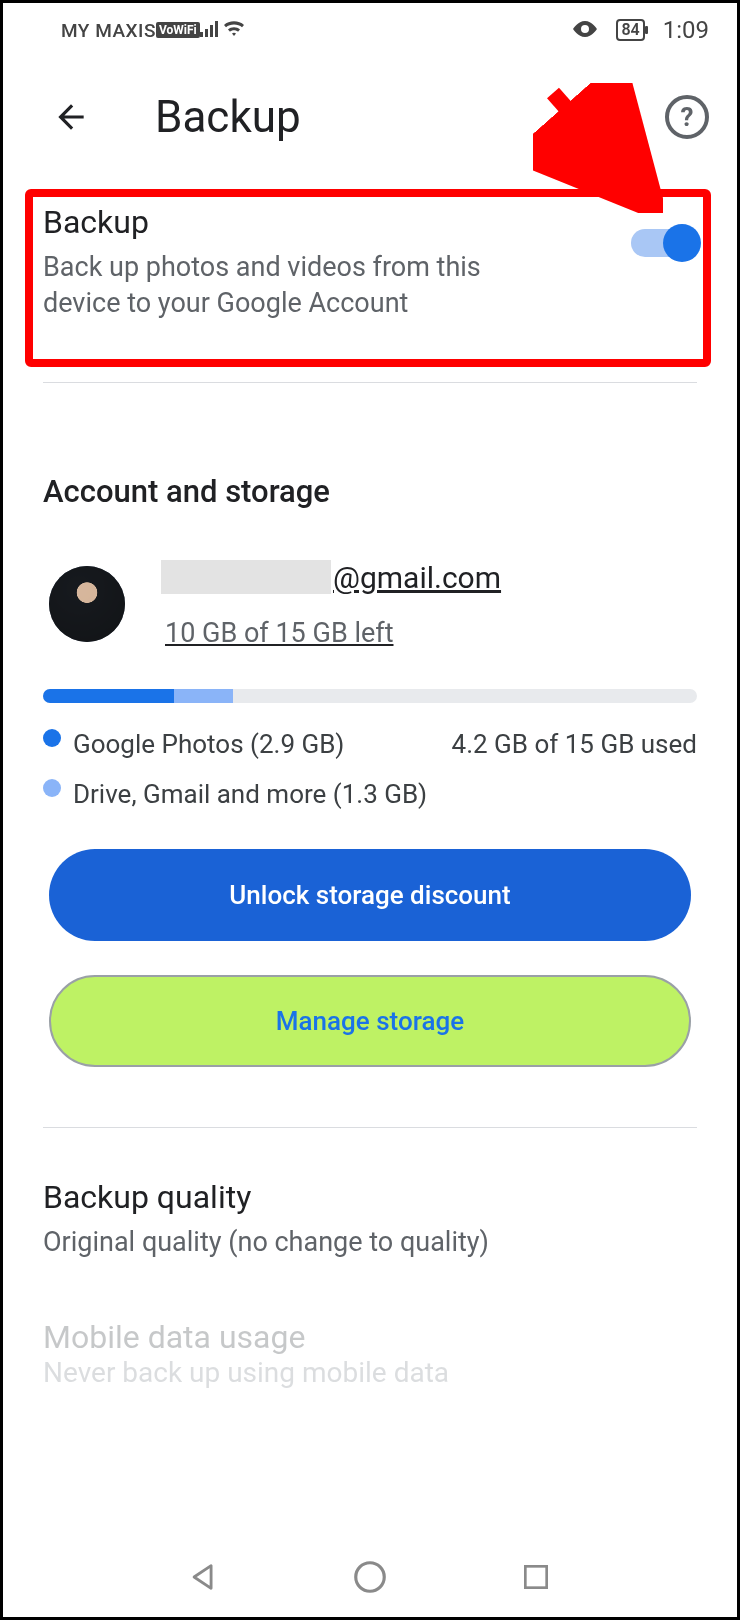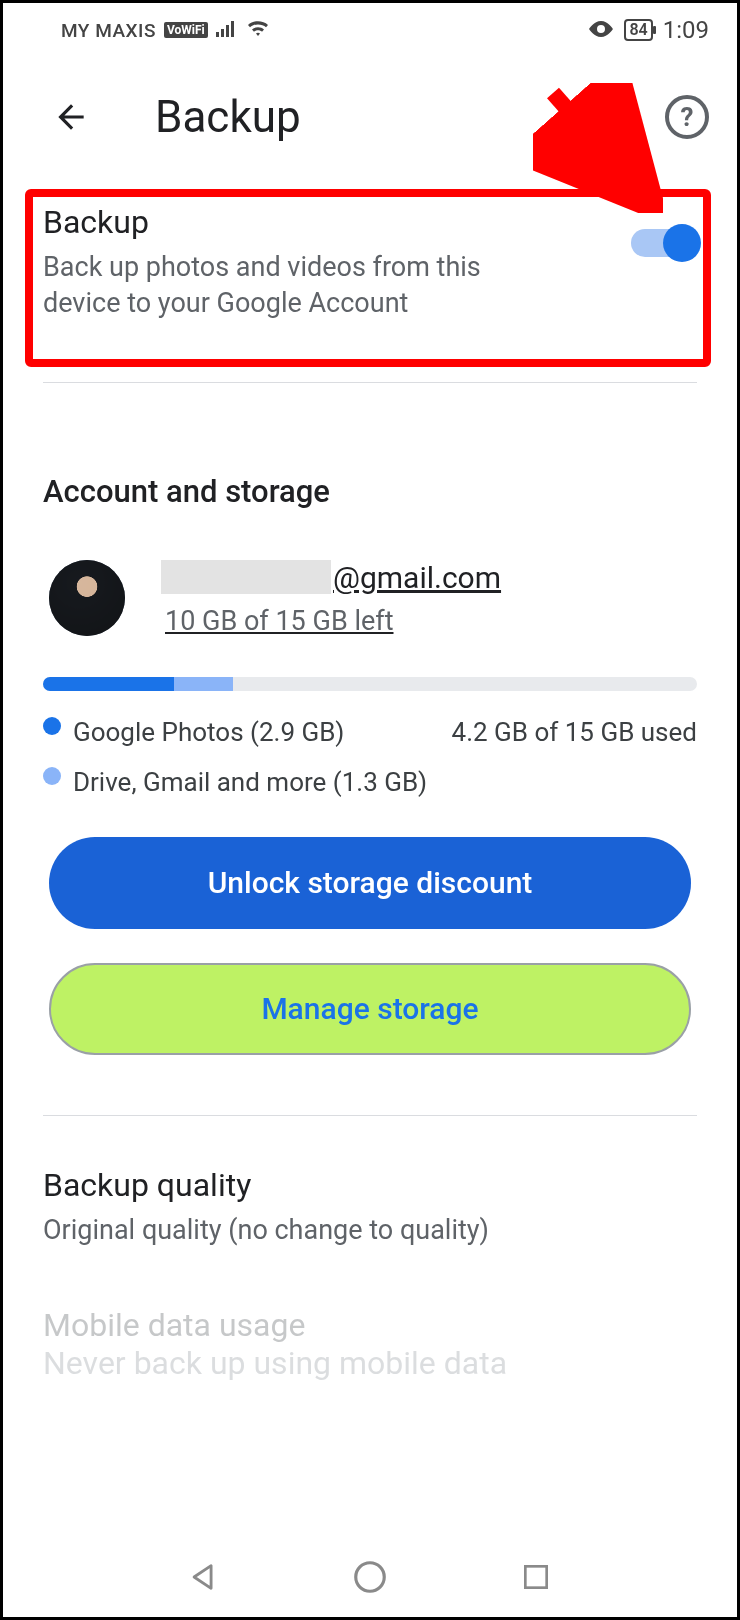--- a/index.html
+++ b/index.html
@@ -1,22 +1,22 @@
 <!DOCTYPE html>
 <html><head>
 <meta charset="utf-8">
 <style>
   * { box-sizing: border-box; margin: 0; padding: 0; }
   html, body { width: 740px; height: 1620px; background: #fff; font-family: Roboto, "Helvetica Neue", Arial, sans-serif; color: #202124; }
   .frame { width: 740px; height: 1620px; border: 3px solid #000; position: relative; overflow: hidden; background: #fff; }
 
   
   .status-bar { display: flex; align-items: center; justify-content: space-between; padding: 6px 28px 0 58px; height: 48px; font-size: 20px; color: #444; }
-  .status-left { display: flex; align-items: center; gap: 8px; }
-  .status-right { display: flex; align-items: center; gap: 10px; text-align: center; }
+  .status-left { display: flex; align-items: center; gap: 0; }
+  .status-right { display: flex; align-items: center; gap: 18px; text-align: center; }
   .carrier { font-weight: 500; letter-spacing: 0.5px; font-size: 19px; }
   .vowifi-badge { background:#444; color:#fff; font-size:12px; padding:1px 3px; border-radius:2px; font-weight:700; }
   .battery-box { border:2px solid #444; border-radius:4px; padding:0 3px; font-size:16px; font-weight:600; line-height:18px; position:relative; }
   .battery-box::after { content:""; position:absolute; right:-5px; top:5px; width:3px; height:8px; background:#444; border-radius:1px; }
   .clock { font-size: 24px; font-weight:400; }
 
   
   .app-bar { display:flex; align-items:center; padding: 40px 28px 0 44px; gap: 60px; }
   .back-btn { width:48px; height:48px; display:flex; align-items:center; justify-content:center; cursor:pointer; }
   .app-title { font-size: 44px; font-weight: 400; letter-spacing:0; flex:1; }
@@ -39,48 +39,48 @@
 
   .subheader { font-size:31px; font-weight:500; color:#202124; padding: 70px 40px 30px 40px; }
 
   
   .account-row { display:flex; align-items:center; gap:36px; padding: 20px 40px 10px 46px; }
   .avatar { width:76px; height:76px; border-radius:50%; background: radial-gradient(circle at 40% 30%, #3a5070, #1b2838); position:relative; overflow:hidden; }
   .avatar::after{ content:""; position:absolute; inset:0; background: radial-gradient(circle at 50% 35%, #f2c9a5 0 16%, transparent 17%), linear-gradient(#111 55%, #111 100%); opacity:.85;}
   .account-info { display:flex; flex-direction:column; gap:6px;text-decoration:underline; }
   .email-line { font-size:30px; color:#202124; display:flex; align-items:center; }
   .redact { display:inline-block; width:170px; height:34px; background:#e3e3e3; margin-right:2px; }
-  .storage-left { font-size:27px; color:#5f6368; margin-top:4px; margin-left:4px;}
+  .storage-left { font-size:27px; color:#5f6368; margin-top:16px; margin-left:4px;}
 
   
   .progress { height:14px; background:#e8eaed; border-radius:10px; margin: 30px 40px 0 40px; position:relative; overflow:hidden; }
   .progress .p1 { position:absolute; left:0; top:0; bottom:0; width:20%; background:#1a73e8; }
   .progress .p2 { position:absolute; left:20%; top:0; bottom:0; width:9%; background:#8ab4f8; }
 
   .legend-grid { display:grid; grid-template-columns: 1fr auto; padding: 26px 40px 0 40px; row-gap:20px; align-items:center; }
   .legend-item { display:flex; gap:12px; font-size:26px; color:#3c4043; }
   .dot { width:18px; height:18px; border-radius:50%; }
   .dot-blue { background:#1a73e8; }
   .dot-light { background:#8ab4f8; }
   .used-text { font-size:26px; color:#3c4043; text-align:right; }
 
   
-  .btn { display:flex; align-items:center; justify-content:center; height:92px; border-radius:60px; font-size:30px; font-weight:500; margin: 40px 46px 0 46px; cursor:pointer; }
+  .btn { display:flex; align-items:center; justify-content:center; height:92px; border-radius:60px; font-size:26px; font-weight:500; margin: 40px 46px 0 46px; cursor:pointer; }
   .btn-primary { background:#1a62d6; color:#fff; }
   .btn-outline { border:2px solid #9aa0a6; color:#1a73e8; background:#bef264; margin-top:34px; margin-bottom:20px;}
 
   .settings-header { font-size:25px; font-weight:500; padding: 60px 40px 30px 40px; }
 
   .setting-row { padding: 30px 31px 10px 40px; }
   .setting-title { font-size:32px; color:#202124; margin-bottom:10px; }
   .setting-sub { font-size:27px; color:#5f6368; }
 
   .faded-row { padding: 50px 40px 0 40px; opacity:.35; }
   .faded-title { font-size:32px; color:#5f6368; }
-  .faded-sub { font-size:32px; color:#9aa0a6; }
+  .faded-sub { font-size:28px; color:#9aa0a6; }
 
   
   .nav-bar { position:absolute; bottom:12px; left:0; right:0; display:flex; align-items:center; justify-content:center; gap:110px; }
   .nav-btn { width:56px; height:56px; display:flex; align-items:center; justify-content:center; cursor:pointer; }
 
 </style>
 </head>
 <body>
 
 <div class="frame">

